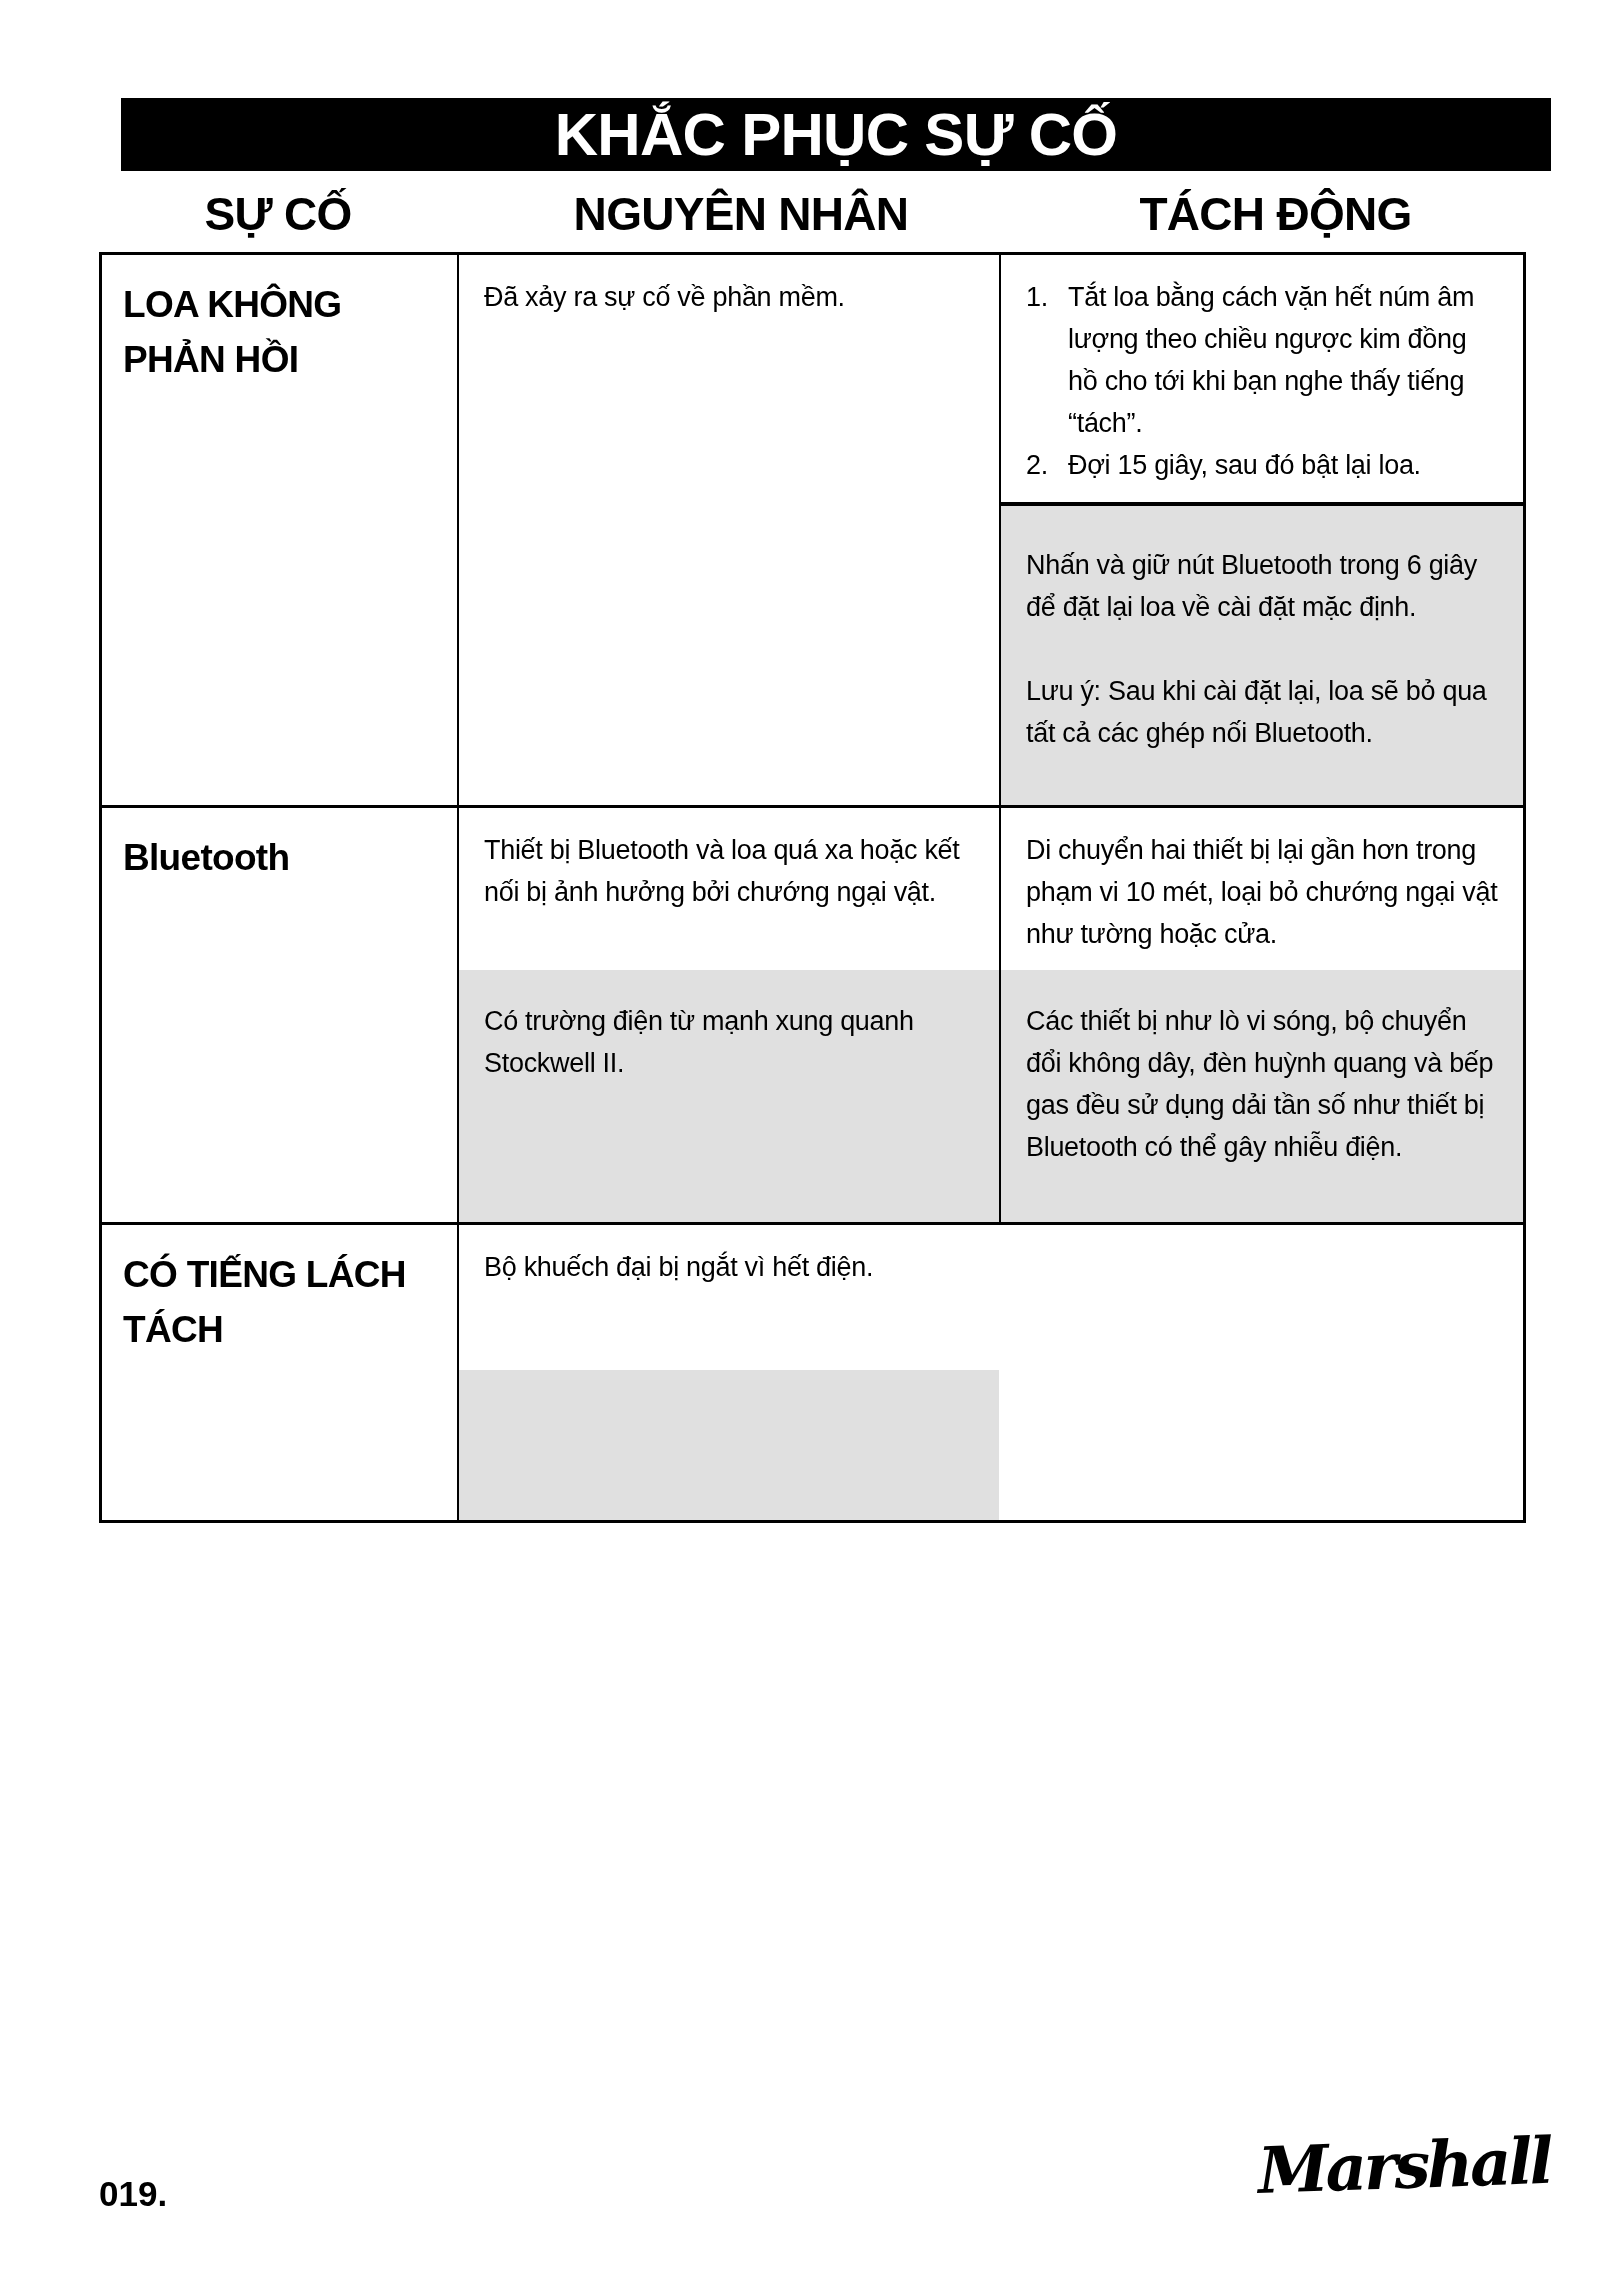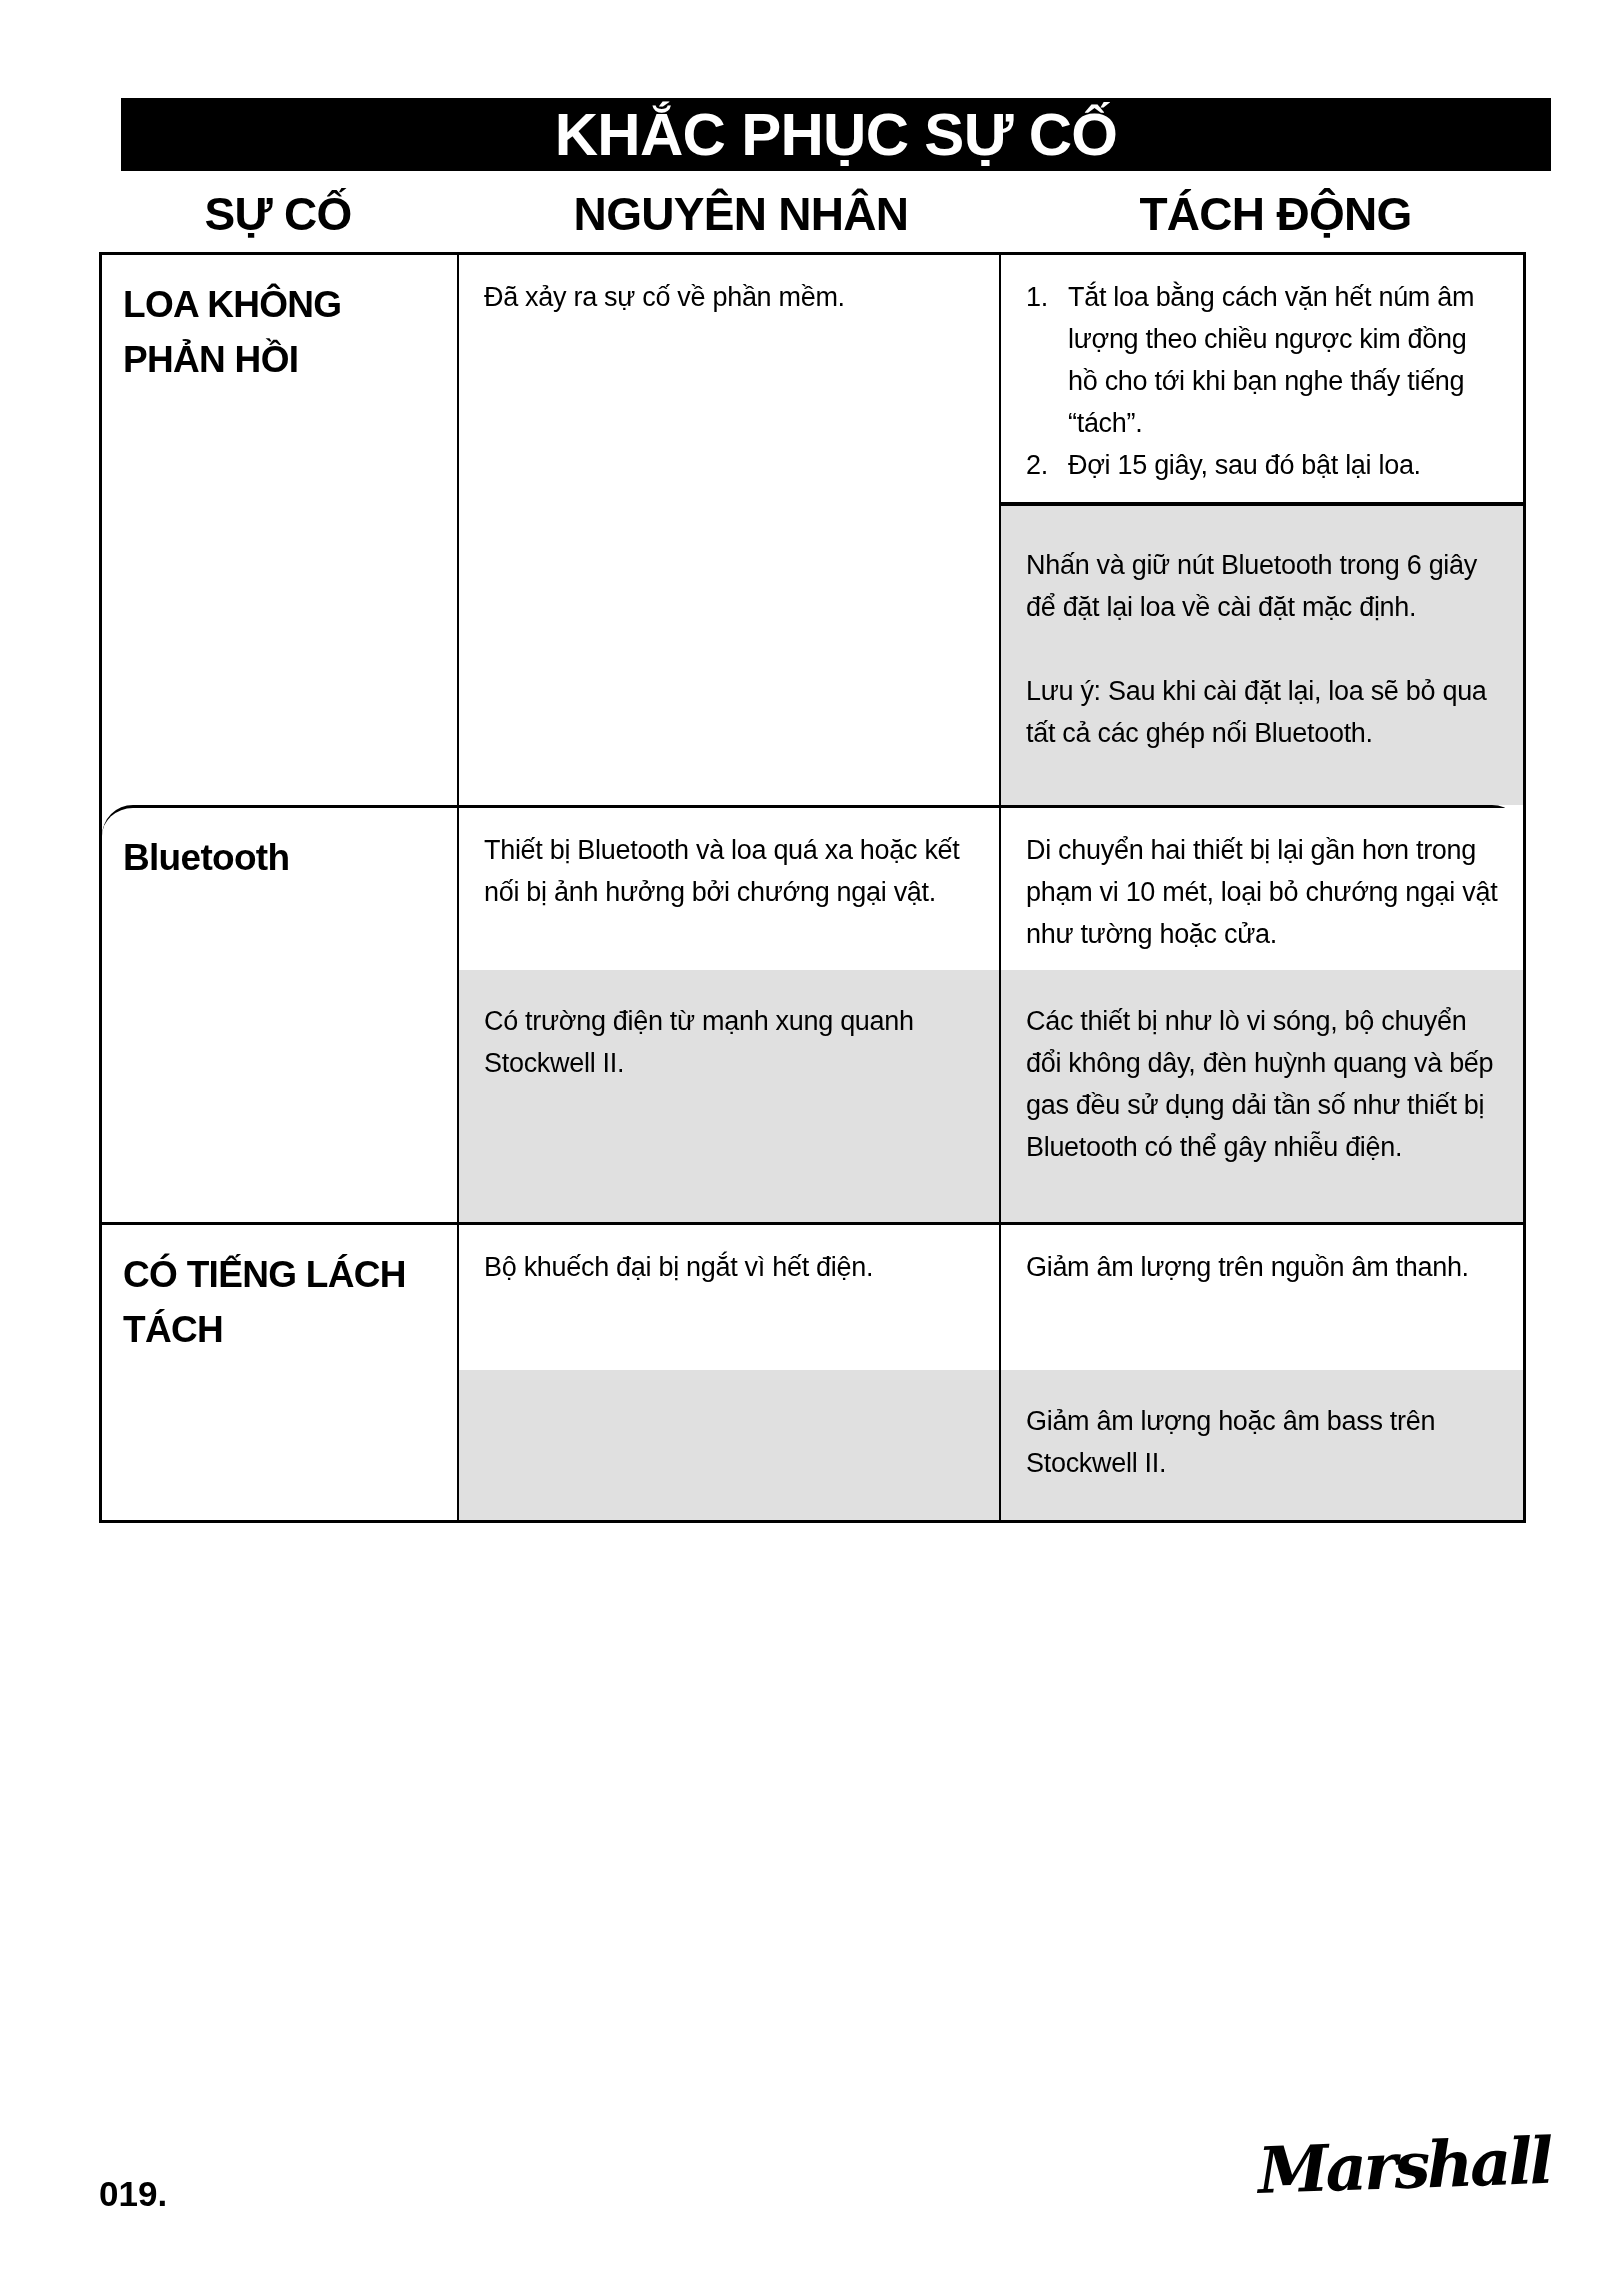--- a/index.html
+++ b/index.html
@@ -30,21 +30,21 @@
   }
 
   
   .tbl{
     position:absolute;left:99px;top:252px;width:1427px;height:1271px;
     border:3.9px solid #000000;box-sizing:border-box;
     display:flex;flex-direction:column;background:#ffffff;
   }
   .row{display:grid;grid-template-columns:355px 542px 1fr;box-sizing:border-box;}
   .row-1{height:550px;}
-  .row-2{height:417px;border-top:3.9px solid #000000;border-radius:31px;}
+  .row-2{height:417px;border-top:3.9px solid #000000;}
   .row-3{flex:1;border-top:3.9px solid #000000;}
   .cell{box-sizing:border-box;min-width:0;}
   .cell + .cell{border-left:2.6px solid #000000;}
   .c-problem{
     padding:22px 18.3px 0 21px;font-weight:bold;font-size:37px;line-height:55px;
     letter-spacing:-0.7px;
   }
   .c-split{display:flex;flex-direction:column;}
   .sub{
     box-sizing:border-box;padding:21px 22px 0 25px;
@@ -149,28 +149,20 @@
         <span>CÓ TIẾNG LÁCH TÁCH</span>
       </div>
       <div class="cell c-split">
         <div class="sub h-222">
           <p>Bộ khuếch đại bị ngắt vì hết điện.</p>
         </div>
         <div class="sub gray">
           <p></p>
         </div>
       </div>
-      <div class="cell c-split">
-        <div class="sub h-222">
-          <p>Giảm âm lượng trên nguồn âm thanh.</p>
-        </div>
-        <div class="sub gray">
-          <p>Giảm âm lượng hoặc âm bass trên Stockwell II.</p>
-        </div>
-      </div>
     </section>
 
   </div>
 
   <div class="page-number">019.</div>
   <div class="marshall-logo">Marshall</div>
 
 </div>
 
 

